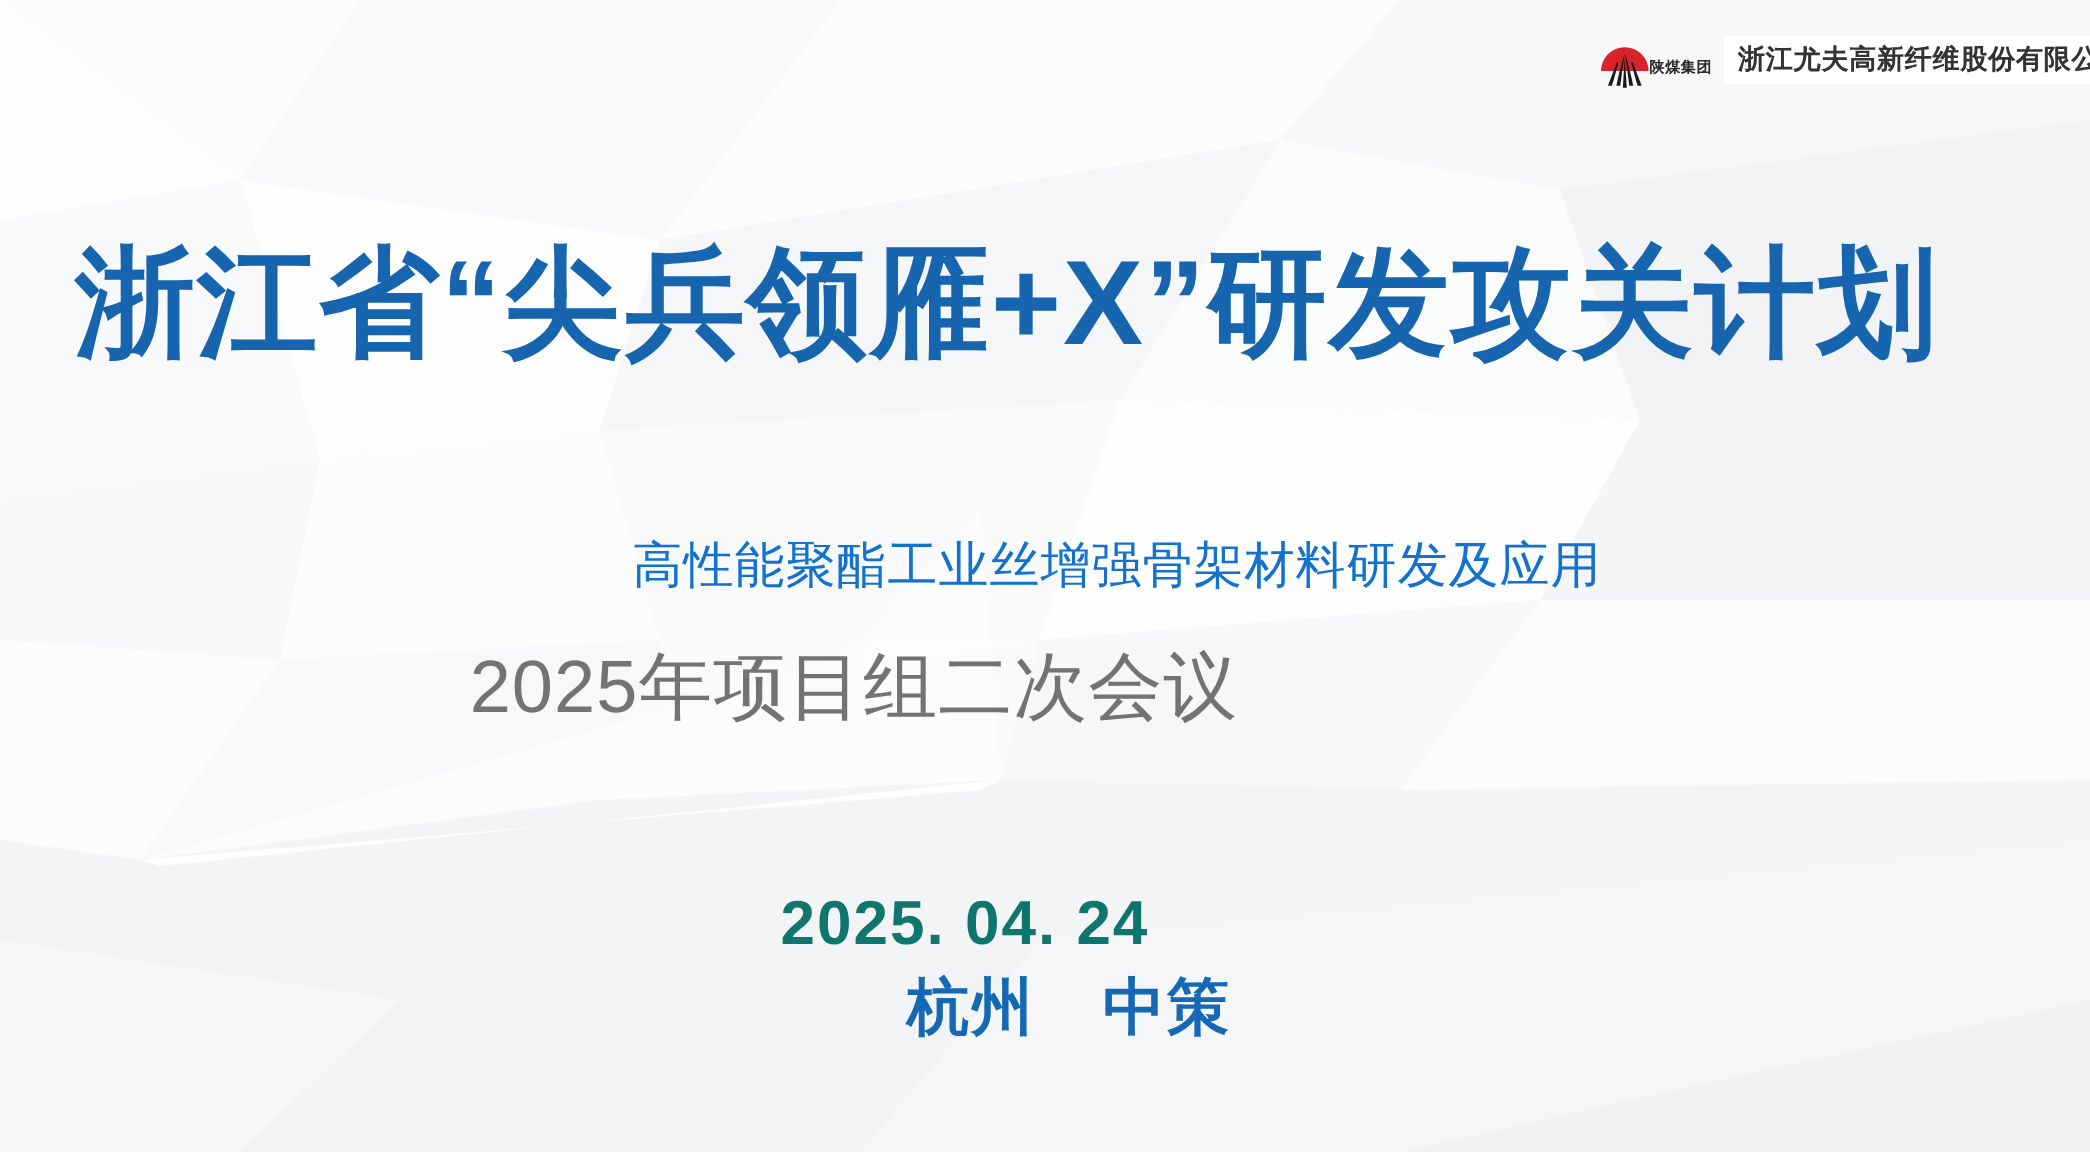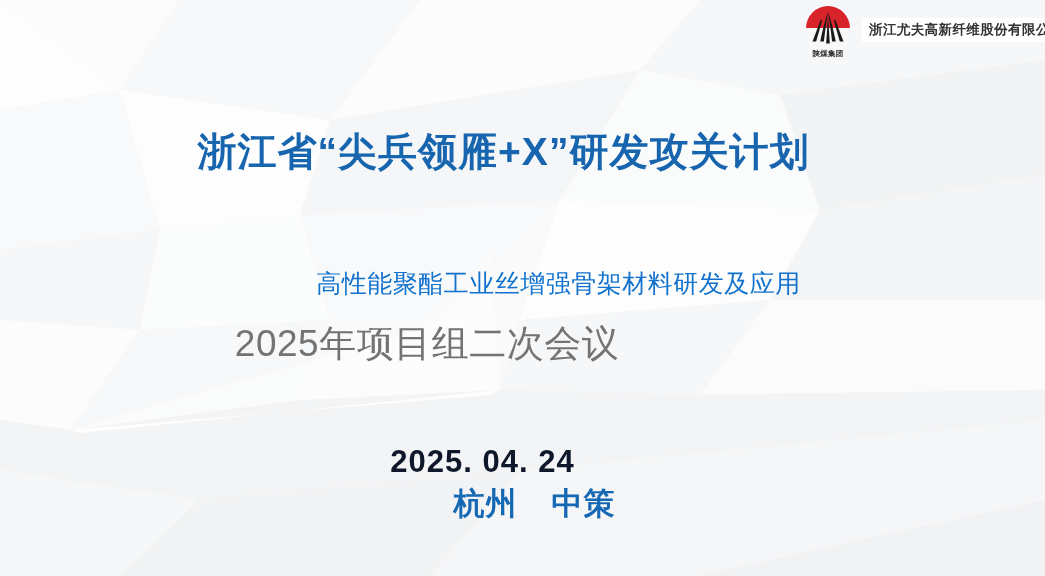--- a/index.html
+++ b/index.html
@@ -34,22 +34,23 @@
     display: flex;
     flex-direction: row;
     align-items: flex-start;
   }
   #logo-mark {
     position: relative;
     width: 56px;
     height: 58px;
     flex: 0 0 auto;
     display: flex;
-    flex-direction: column;
+    flex-direction: row;
     align-items: center;
+    font-family: Liberation Mono, monospace;
   }
   #logo-glyph {
     width: 46px;
     height: 42px;
     display: block;
   }
   #logo-subtext {
     font-size: 7.5px;
     line-height: 9px;
     color: #2b2b2b;
@@ -83,21 +84,21 @@
     left: 0;
     width: 1045px;
     height: 576px;
     text-align: center;
   }
   #main-title {
     position: absolute;
     top: 123px;
     left: 0;
     width: 1007px;
-    font-size: 39px;
+    font-size: 60px;
     line-height: 58px;
     font-weight: bold;
     color: #1665ae;
     letter-spacing: 1px;
     white-space: nowrap;
   }
   #subtitle-1 {
     position: absolute;
     top: 212px;
     left: 0;
@@ -131,21 +132,21 @@
     letter-spacing: 0.5px;
     white-space: nowrap;
   }
   #event-date {
     position: absolute;
     top: 443px;
     left: 0;
     width: 965px;
     font-size: 31px;
     line-height: 38px;
-    color: #0f172a;
+    color: #0f766e;
     font-weight: bold;
     letter-spacing: 1px;
     white-space: nowrap;
   }
   #event-location {
     position: absolute;
     top: 484px;
     left: 0;
     width: 1045px;
     font-size: 31px;

